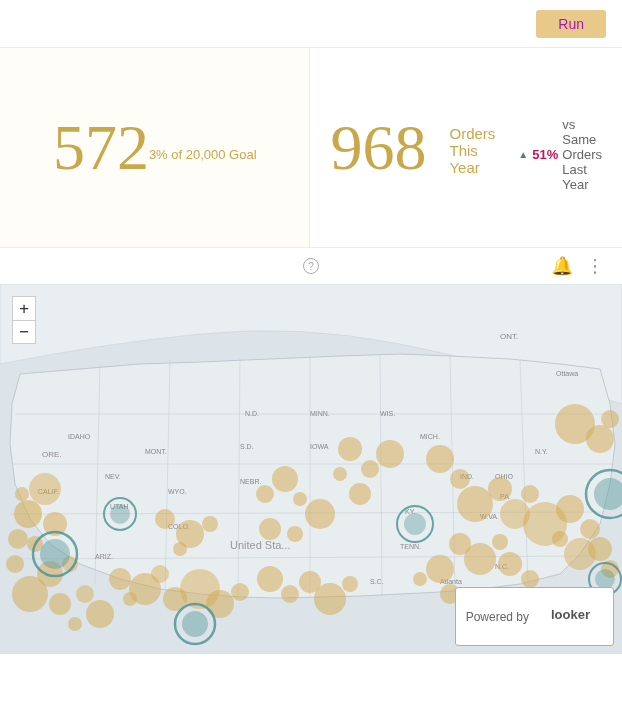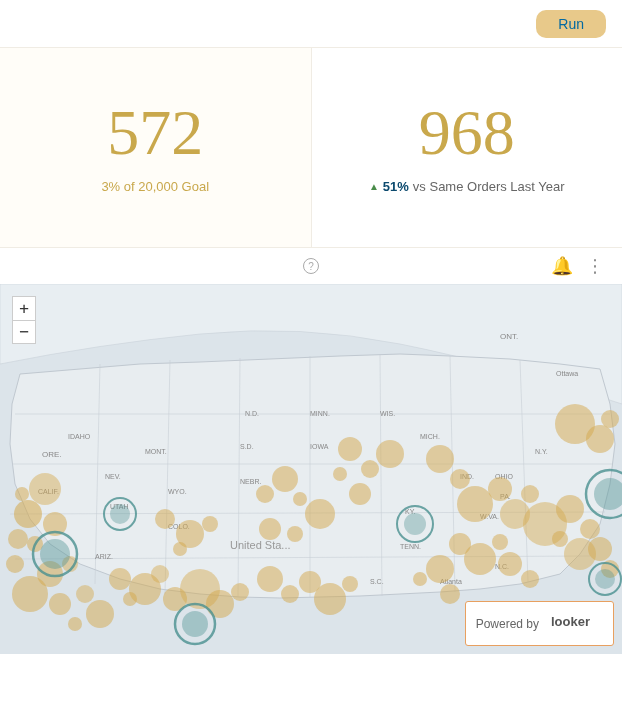--- a/index.html
+++ b/index.html
@@ -19,54 +19,55 @@
       background: #fff;
       display: flex;
       align-items: center;
       justify-content: flex-end;
       padding: 8px 16px;
       border-bottom: 1px solid #f0ece4;
     }
 
     .run-button {
       background: #e8c98a;
-      color: #0369a1;
+      color: #a21caf;
       border: none;
       padding: 6px 22px;
       font-size: 14px;
       font-family: 'Arial', sans-serif;
-      border-radius: 10px;
+      border-radius: 3px;
       cursor: pointer;
       font-weight: 500;
     }
 
     
     .stats-row {
       display: flex;
       width: 100%;
       height: 200px;
       border-bottom: 1px solid #f0ece4;
     }
 
     .stat-card {
       flex: 1;
       display: flex;
-      flex-direction: column;
+      flex-direction: row;
       align-items: center;
       justify-content: center;
       padding: 20px;
       position: relative;
     }
 
     .stat-card:first-child {
       border-right: 1px solid #f0ece4;
       background: #fffdf8;
     }
     .stat-card:last-child {
       background: #fff;
+      gap: 23px;
     }
 
     .stat-number {
       font-size: 64px;
       font-weight: 300;
       color: #c9a84c;
       line-height: 1;
       font-family: 'Georgia', serif;
     }
 
@@ -94,21 +95,21 @@
       align-items: center;
       gap: 4px;
     }
 
     .stat-change .arrow-up {
       color: #4a8c4a;
       font-size: 10px;
     }
 
     .stat-change .pct {
-      color: #0c4a6e;
+      color: #be185d;
       font-weight: 600;
     }
 
     
     .map-section {
       position: relative;
       width: 100%;
       flex: 1;
     }
 
@@ -204,27 +205,27 @@
     .zoom-btn:first-child { border-bottom: none; }
 
     
     .powered-by {
       position: absolute;
       bottom: 8px;
       right: 8px;
       background: #fff;
       border: 1.5px solid #e8a060;
       border-radius: 3px;
-      padding: 12px 10px;
+      padding: 19px 10px;
       font-size: 12px;
       color: #666;
       font-family: 'Arial', sans-serif;
       display: flex;
       align-items: center;
-      gap: 12px;
+      gap: 22px;
       z-index: 20;
     }
 
     .looker-text {
       font-weight: 700;
       color: #701a75;
       font-size: 13px;
     }
   </style>
 </head>
@@ -236,20 +237,21 @@
 
 <div class="stats-row">
 
   <div class="stat-card">
     <div class="stat-number">572</div>
     <div class="stat-sublabel">3% of 20,000 Goal</div>
   </div>
 
   <div class="stat-card">
     <div class="stat-number">968</div>
+    <div class="stat-label">Orders This Year</div>
     <div class="stat-change">
       <span class="arrow-up">▲</span>
       <span class="pct">51%</span>
       <span>vs Same Orders Last Year</span>
     </div>
   </div>
 </div>
 
 <div class="map-section">
   <div class="map-header">

